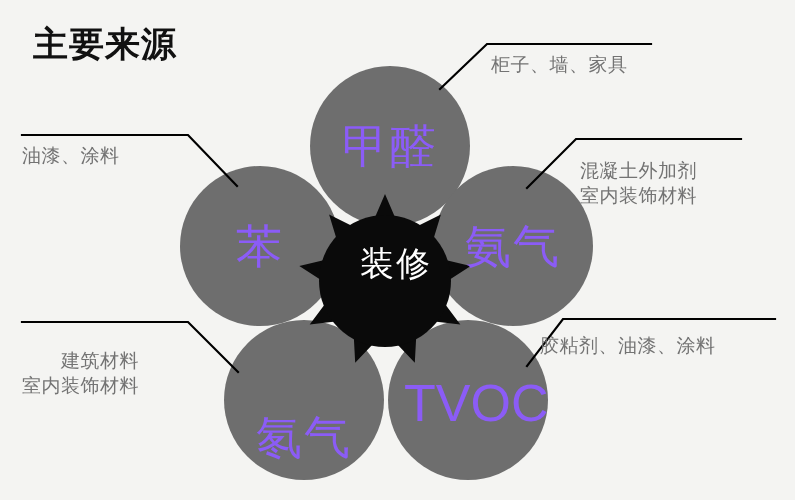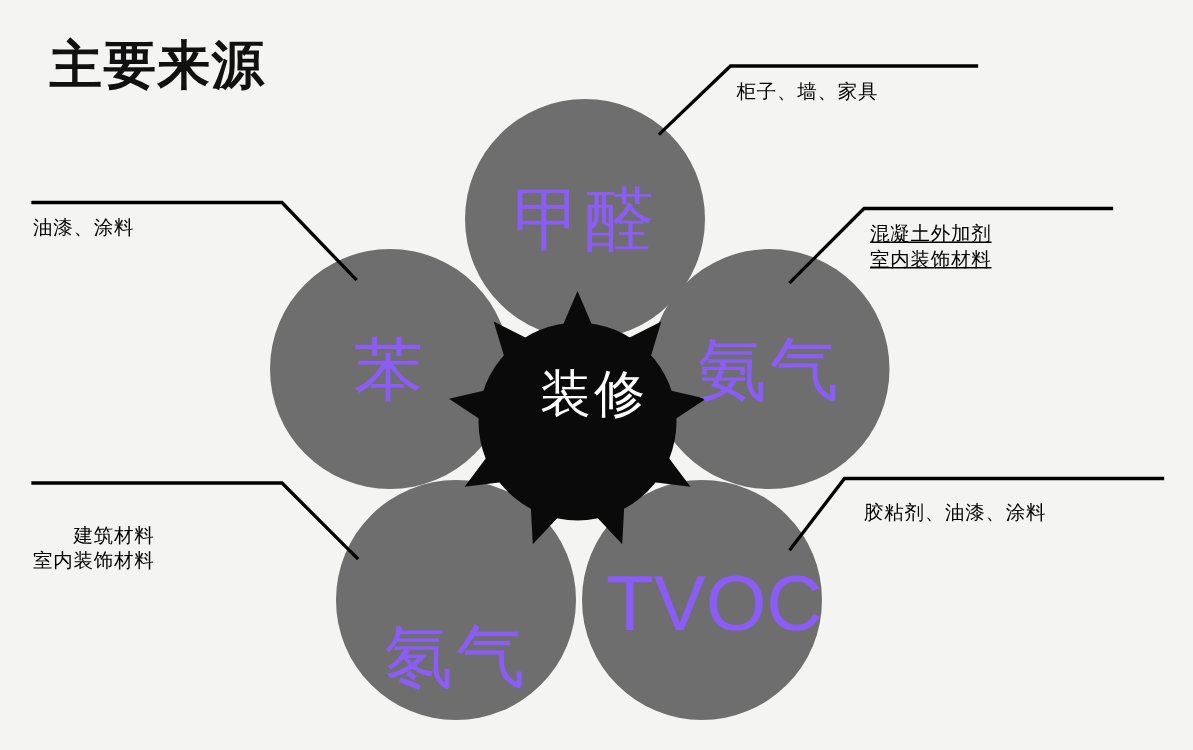--- a/index.html
+++ b/index.html
@@ -33,22 +33,22 @@
     top: 26px;
     font-size: 35px;
     font-weight: bold;
     color: #111111;
     letter-spacing: 1px;
     line-height: 1;
     white-space: nowrap;
   }
   .callout {
     position: absolute;
-    font-size: 13px;
-    color: #000000;
+    font-size: 19px;
+    color: #737373;
     line-height: 1.32;
     white-space: nowrap;
     letter-spacing: 0.5px;
   }
   .callout .line2 { display: block; }
   .node-label {
     position: absolute;
     color: #8b5cf6;
     font-weight: normal;
     white-space: nowrap;
@@ -119,18 +119,18 @@
       <div class="node-label latin" style="left: 404px; top: 377px;">TVOC</div>
     </div>
 
   <div class="center-label" id="center-label" style="left: 349px; top: 244.5px; margin-left: 11px;">
     <span>装修</span>
   </div>
 
   <div id="callouts">
       <div class="callout" style="left: 22px; top: 143px; text-align: right;"><span>油漆、涂料</span></div>
       <div class="callout" style="left: 491px; top: 52px;"><span>柜子、墙、家具</span></div>
-      <div class="callout" style="left: 580px; top: 147px; text-decoration: underline;"><span>混凝土外加剂</span><span class="line2">室内装饰材料</span></div>
+      <div class="callout" style="left: 580px; top: 158px;"><span>混凝土外加剂</span><span class="line2">室内装饰材料</span></div>
       <div class="callout" style="left: 22px; top: 348px; text-align: right;"><span>建筑材料</span><span class="line2">室内装饰材料</span></div>
-      <div class="callout" style="left: 576px; top: 333px;"><span>胶粘剂、油漆、涂料</span></div>
+      <div class="callout" style="left: 540px; top: 333px;"><span>胶粘剂、油漆、涂料</span></div>
     </div>
 
 </div>
 
 </body></html>

